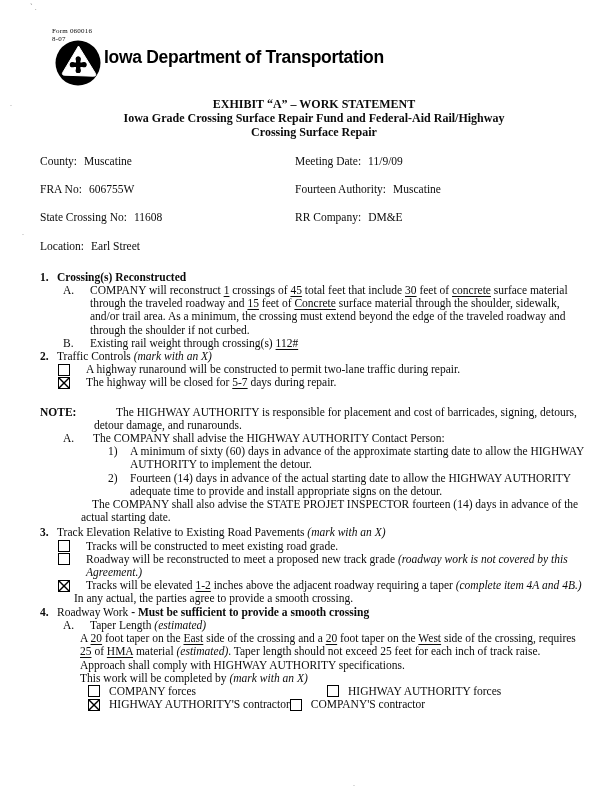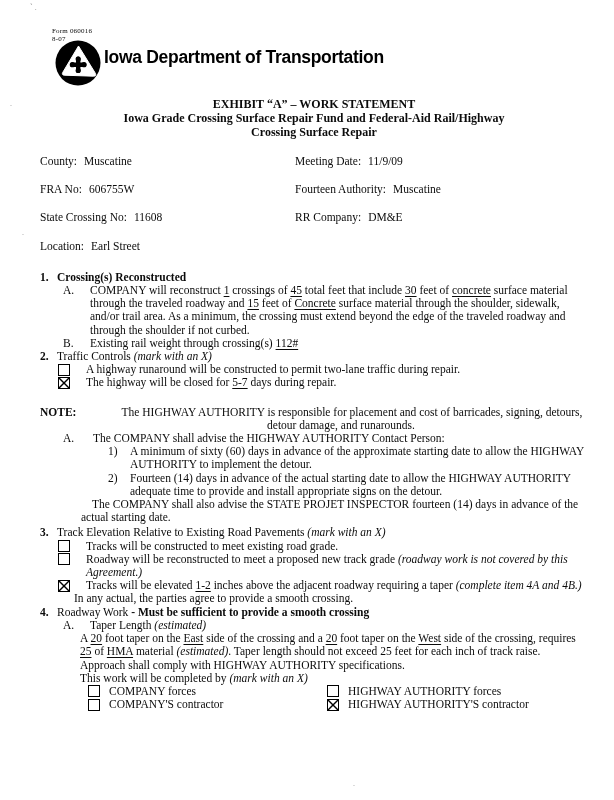--- a/index.html
+++ b/index.html
@@ -41,21 +41,21 @@
   }
   .cb.checked {
     background-image:
       linear-gradient(to top right, transparent 44%, #000 46%, #000 54%, transparent 56%),
       linear-gradient(to bottom right, transparent 44%, #000 46%, #000 54%, transparent 56%);
   }
   .cbl { flex:1; }
   .noteblk { margin-top:16px; margin-bottom:2px; }
   .noterow { display:flex; }
   .noterow > .n { width:38px; flex:none; font-weight:bold; }
-  .notebody { flex:1; padding-left:0;text-align:center; }
+  .notebody { flex:1; padding-left:0; }
   .hang { padding-left:16px; text-indent:22px; margin-left:-38px; padding-left:54px; }
   .notea { display:flex; padding-left:23px; }
   .notea > .n { width:30px; flex:none; }
   .noteitem { display:flex; padding-left:68px; }
   .noteitem > .n { width:22px; flex:none; }
   .notetail { padding-left:41px; text-indent:11px; }
   .s3tail { padding-left:34px; }
   .s4para { padding-left:40px; }
   .cbgrow { display:flex; padding-left:48px; }
   .cbgitem { display:flex; align-items:flex-start; }
@@ -198,24 +198,24 @@
       <div class="cbgitem left">
         <span class="cb"></span>
         <span>COMPANY forces</span>
       </div>
       <div class="cbgitem">
         <span class="cb"></span>
         <span>HIGHWAY AUTHORITY forces</span>
       </div>
     </div>
     <div class="cbgrow">
+      <div class="cbgitem">
+        <span class="cb checked"></span>
+        <span>HIGHWAY AUTHORITY'S contractor</span>
+      </div>
       <div class="cbgitem left">
         <span class="cb"></span>
         <span>COMPANY'S contractor</span>
       </div>
-      <div class="cbgitem">
-        <span class="cb checked"></span>
-        <span>HIGHWAY AUTHORITY'S contractor</span>
-      </div>
     </div>
 
   </div>
 </div>
 
 </body></html>

